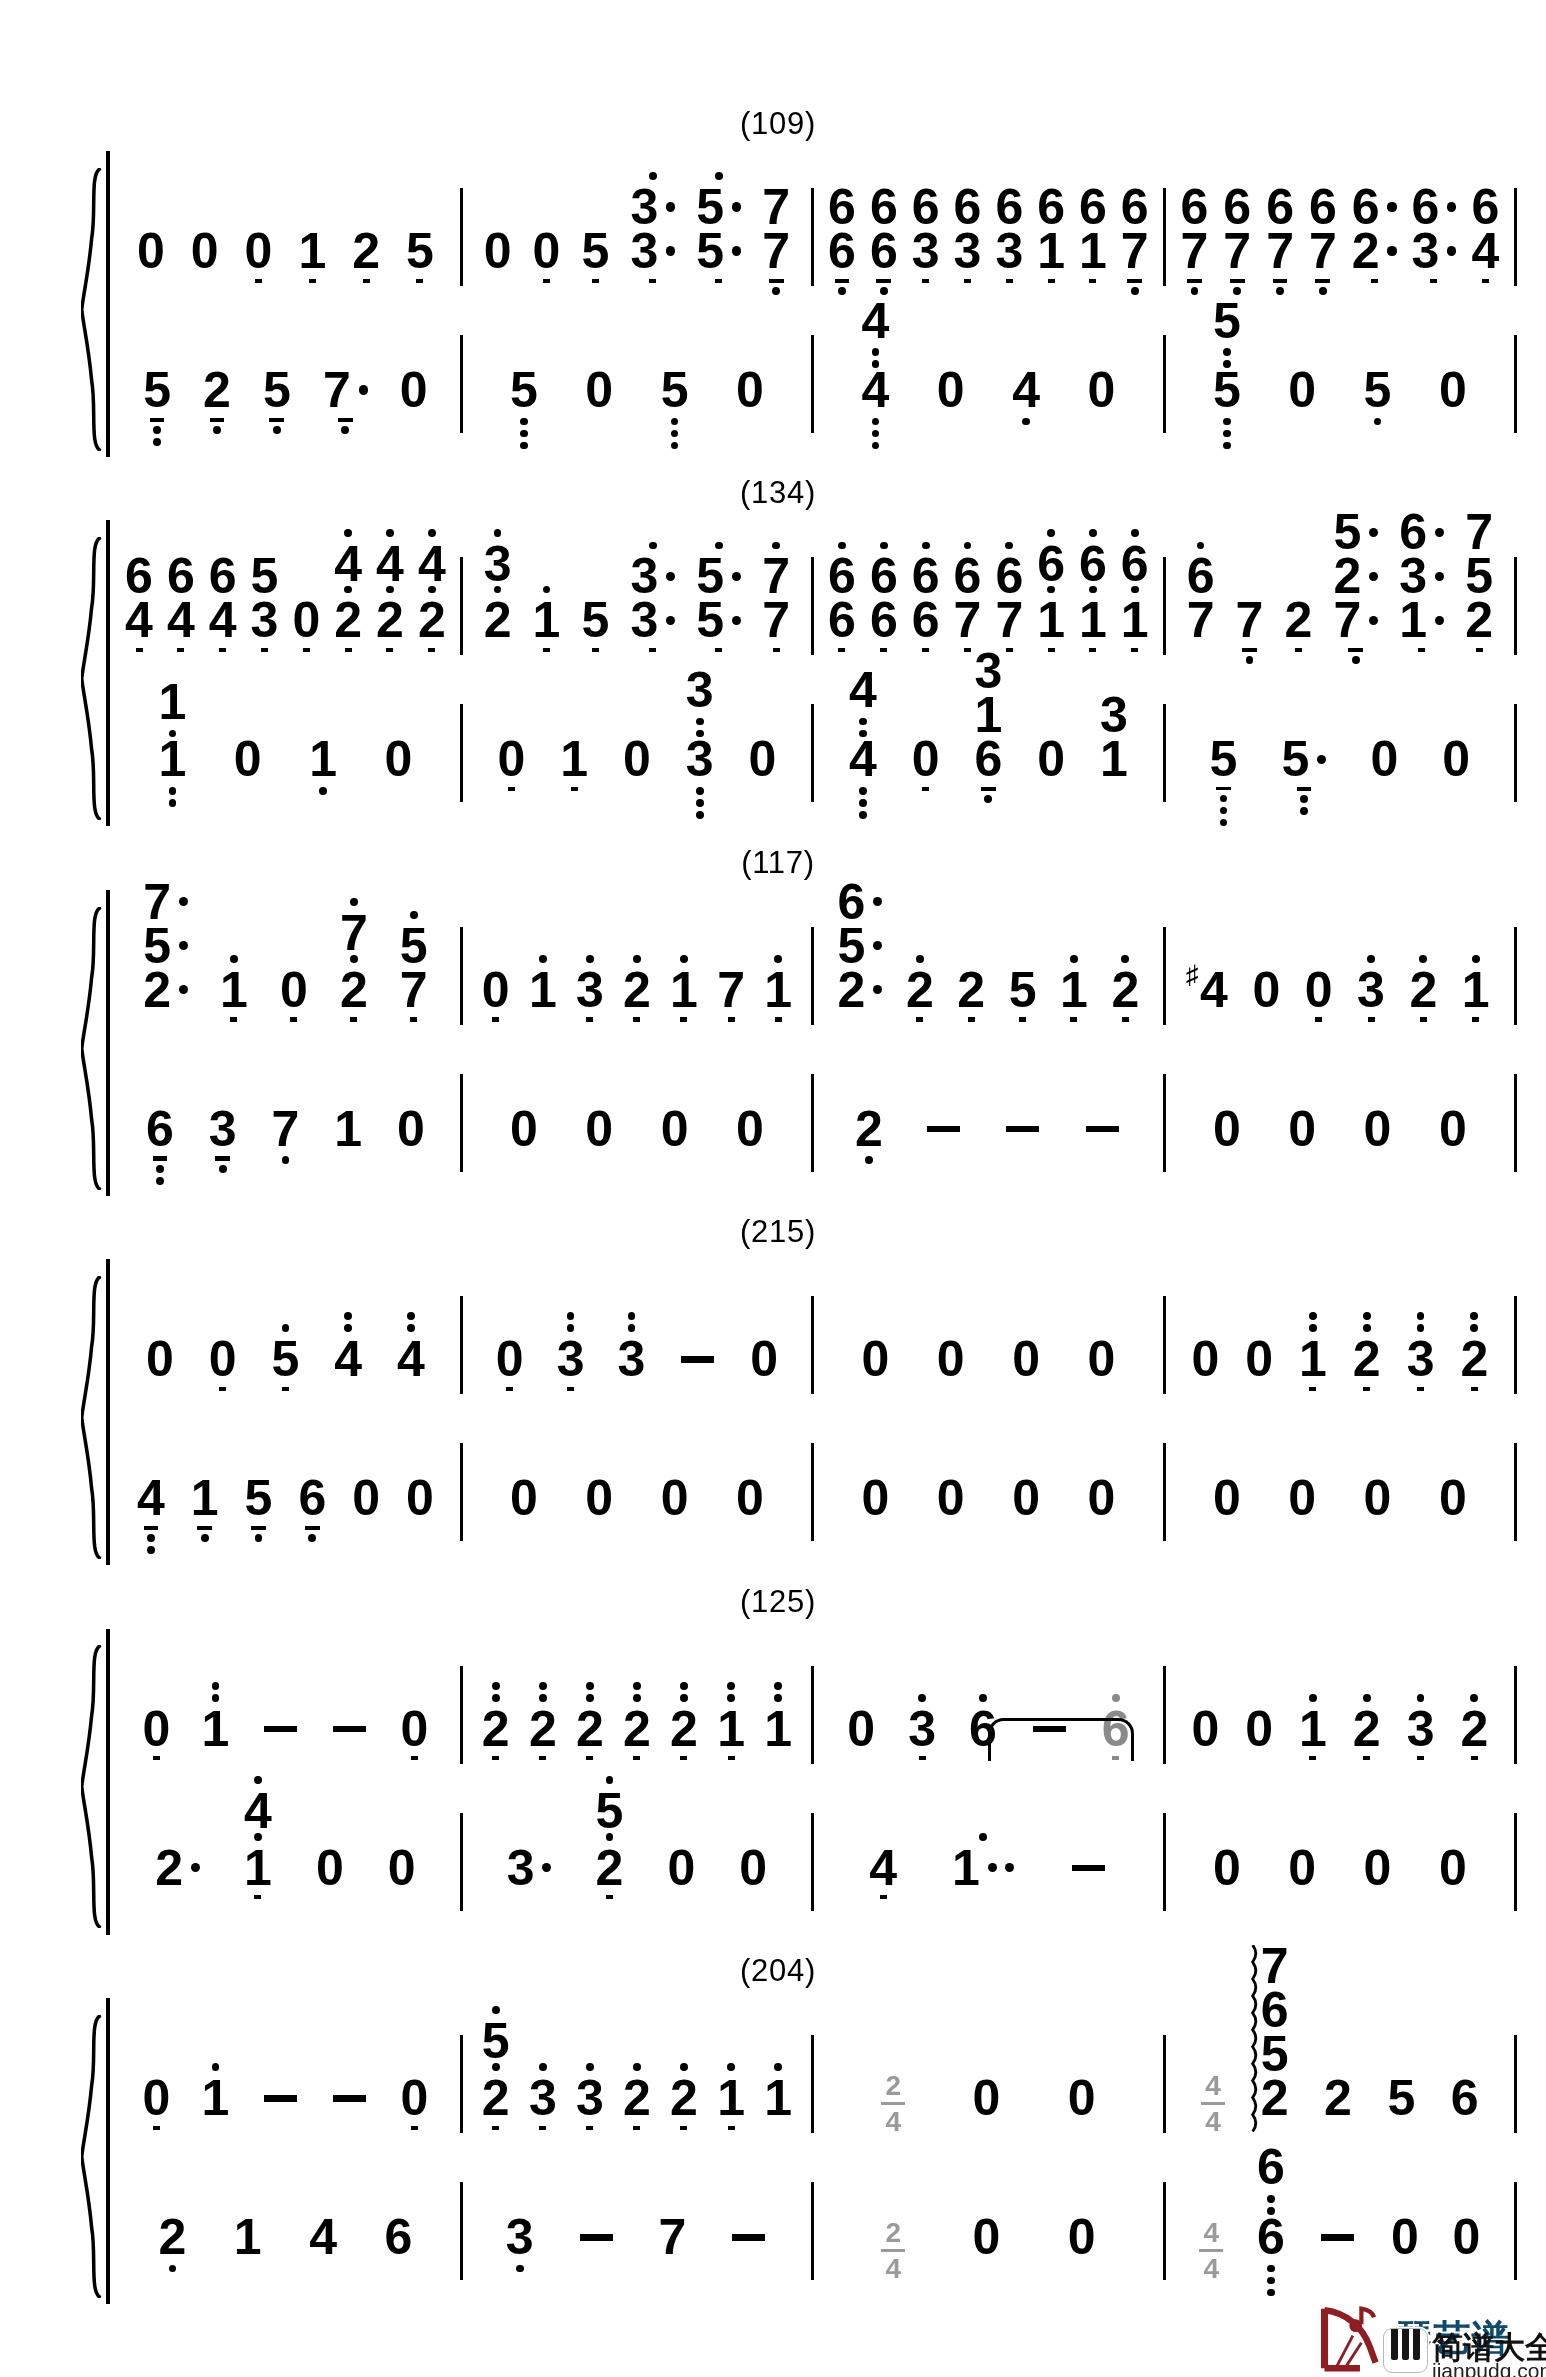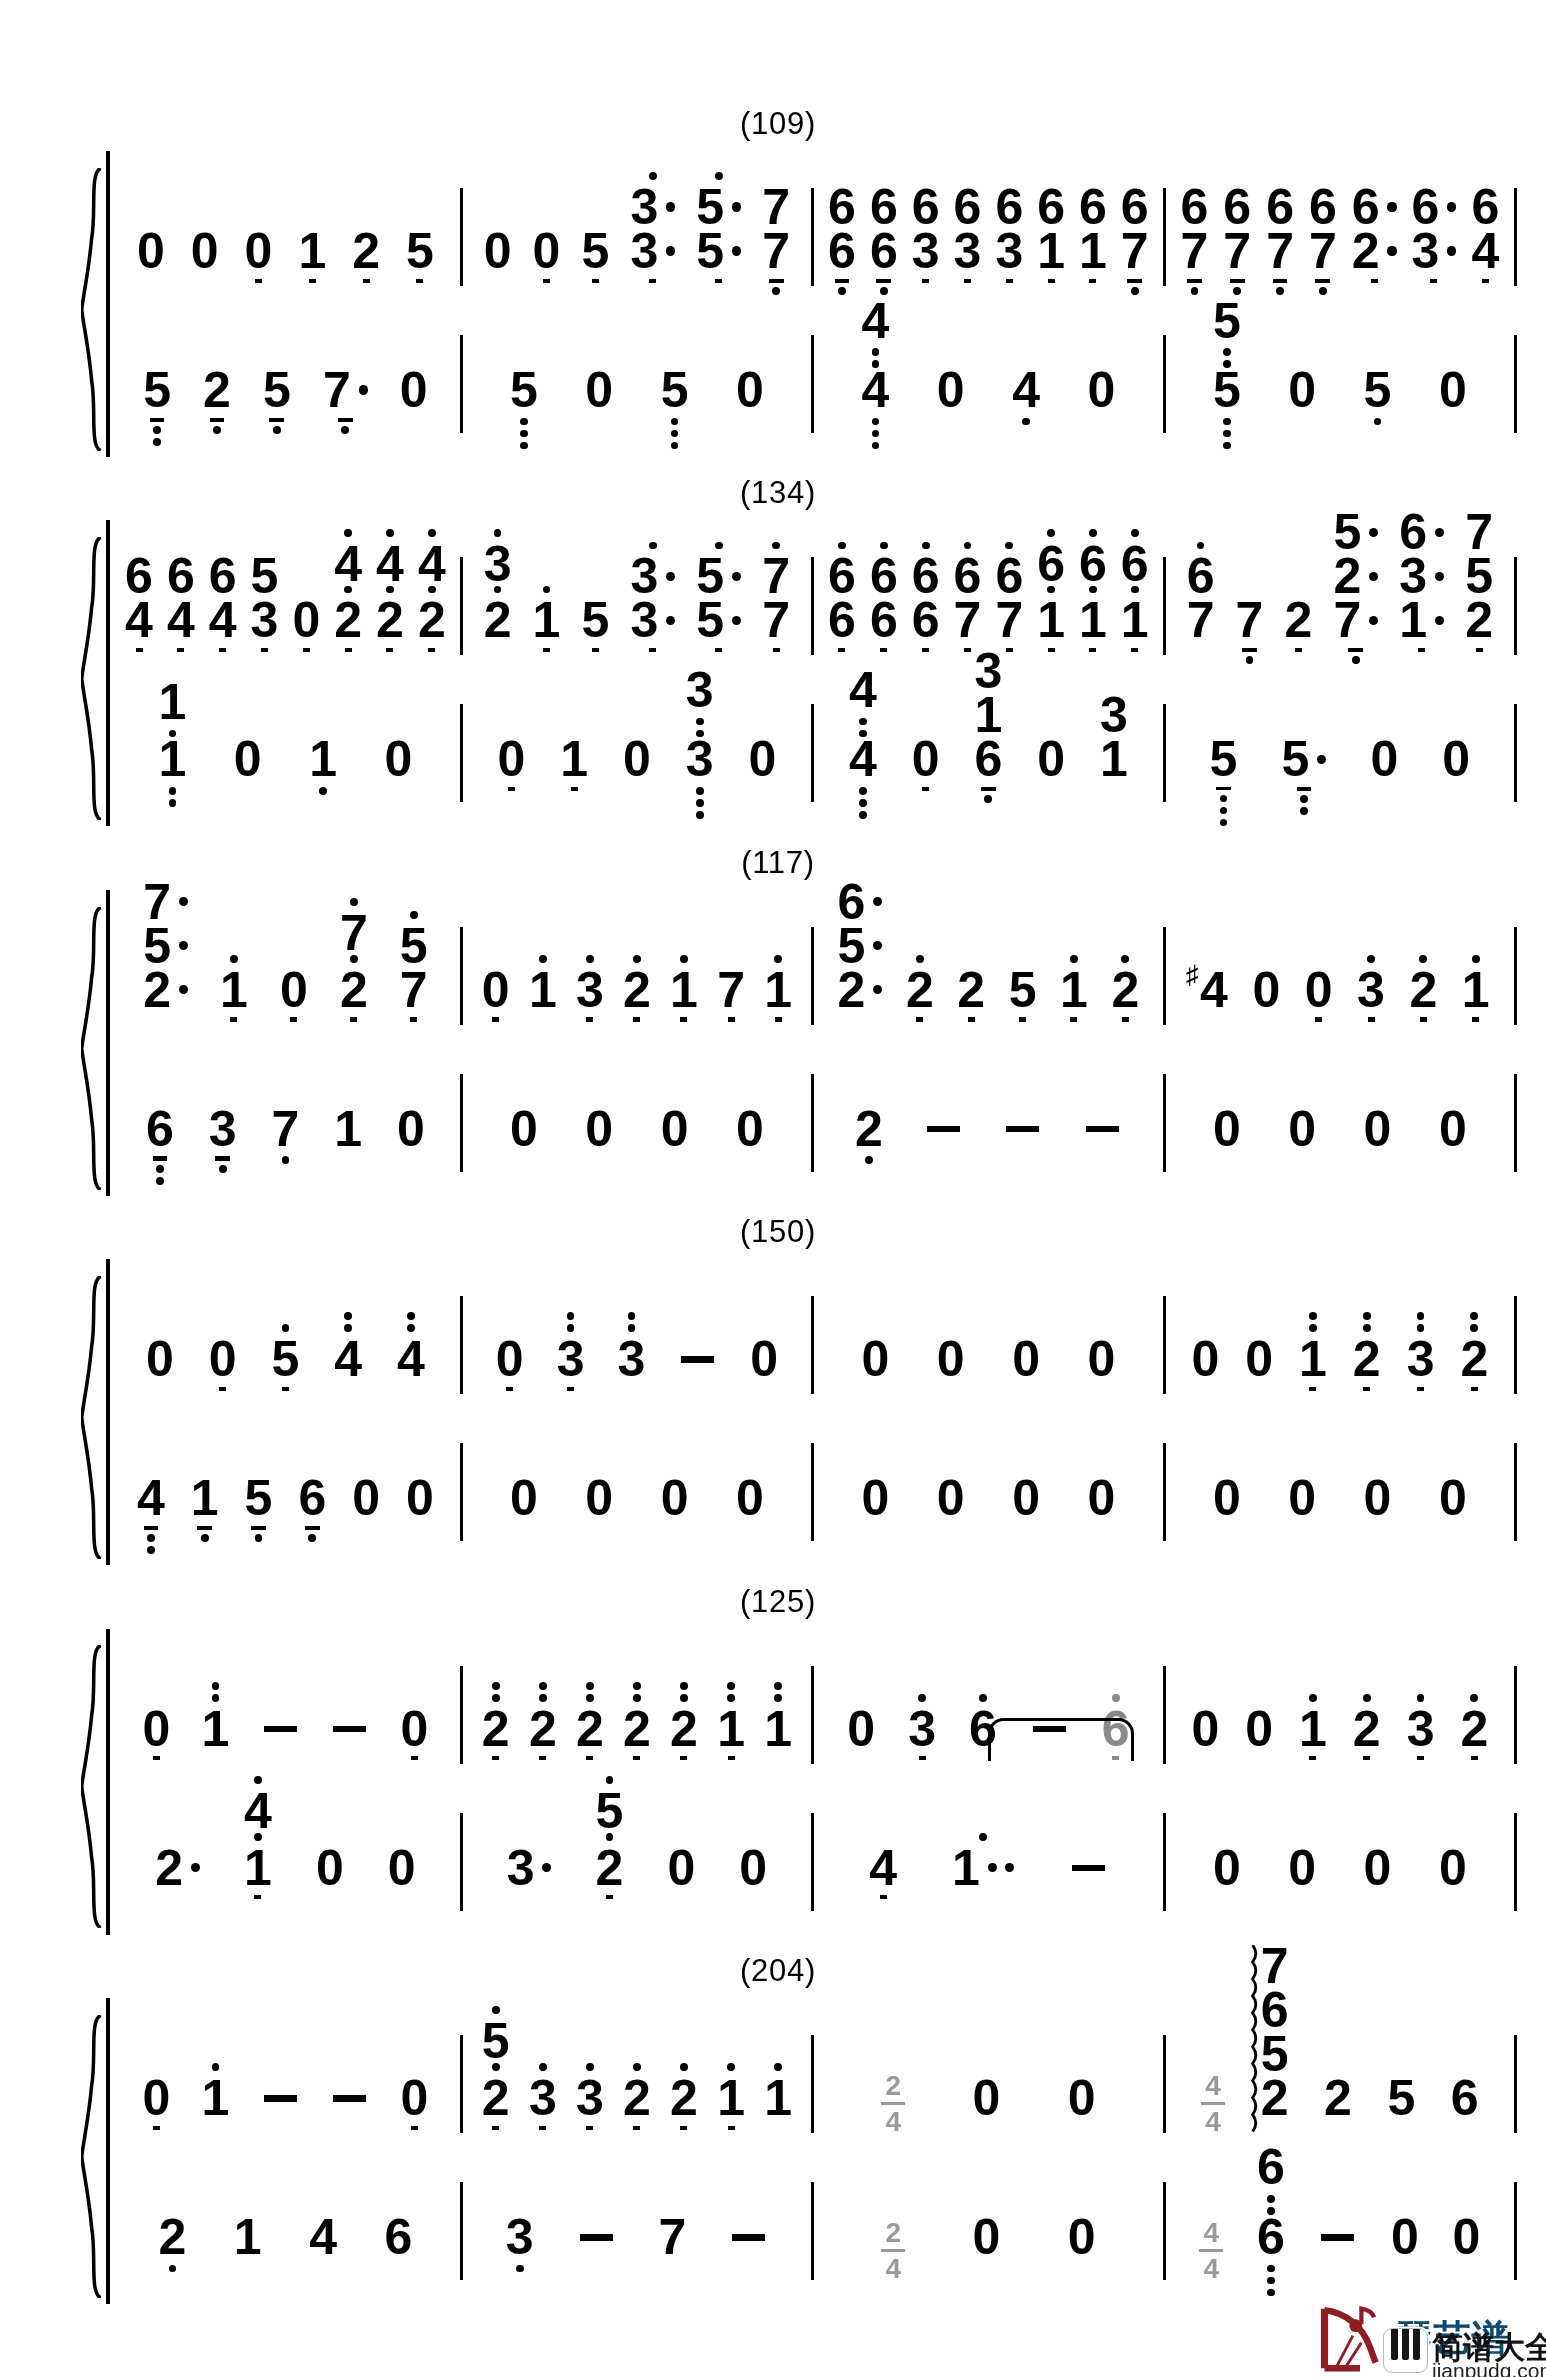--- a/index.html
+++ b/index.html
@@ -1971,21 +1971,21 @@
                   <div class="below main"></div>
                 </div>
               </div>
             </div>
             <div class="bar"></div>
           </div>
         </div>
       </div>
     </div>
     <div class="system">
-      <div class="sys-label">(150)</div>
+      <div class="sys-label">(215)</div>
       <div class="sys-body">
         <div class="brace"><svg width="24" height="283" viewBox="0 0 34 400">
             <path d="M28 0 C12 6 22 60 15 100 C11 145 4 175 1 200 C4 225 11 255 15 300 C22 340 12 394 28 400" stroke="#000" stroke-width="5" fill="none"></path>
           </svg></div>
         <div class="sysline"></div>
         <div class="staves">
           <div class="staff staff-top">
             <div class="measure">
               <div class="col">
                 <div class="tok">

